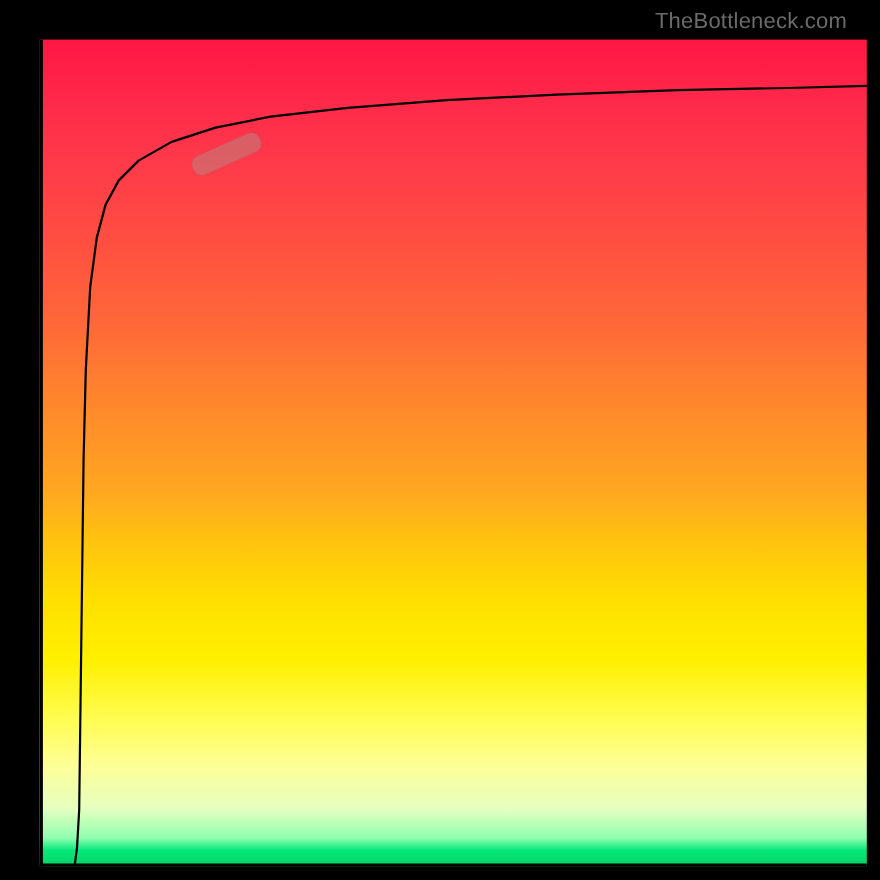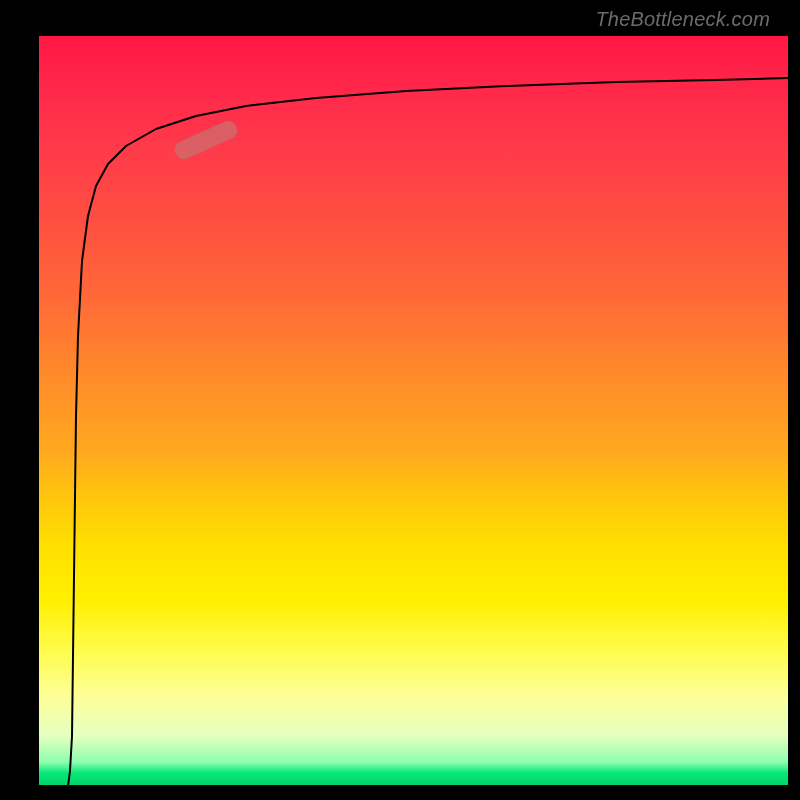--- a/index.html
+++ b/index.html
@@ -1,21 +1,20 @@
 <!DOCTYPE html>
 <html><head>
   <meta charset="utf-8">
   <style>
     * { margin: 0; padding: 0; box-sizing: border-box; }
     html, body { width: 800px; height: 800px; background: #000; font-family: Arial, sans-serif; }
     .container {
       position: relative;
       width: 782px;
       height: 800px;
-      font-style: italic;
     }
     .plot-area {
       position: absolute;
       left: 36px;
       top: 36px;
       width: 752px;
       height: 752px;
       background: linear-gradient(
         to bottom,
         #ff1744 0%,

